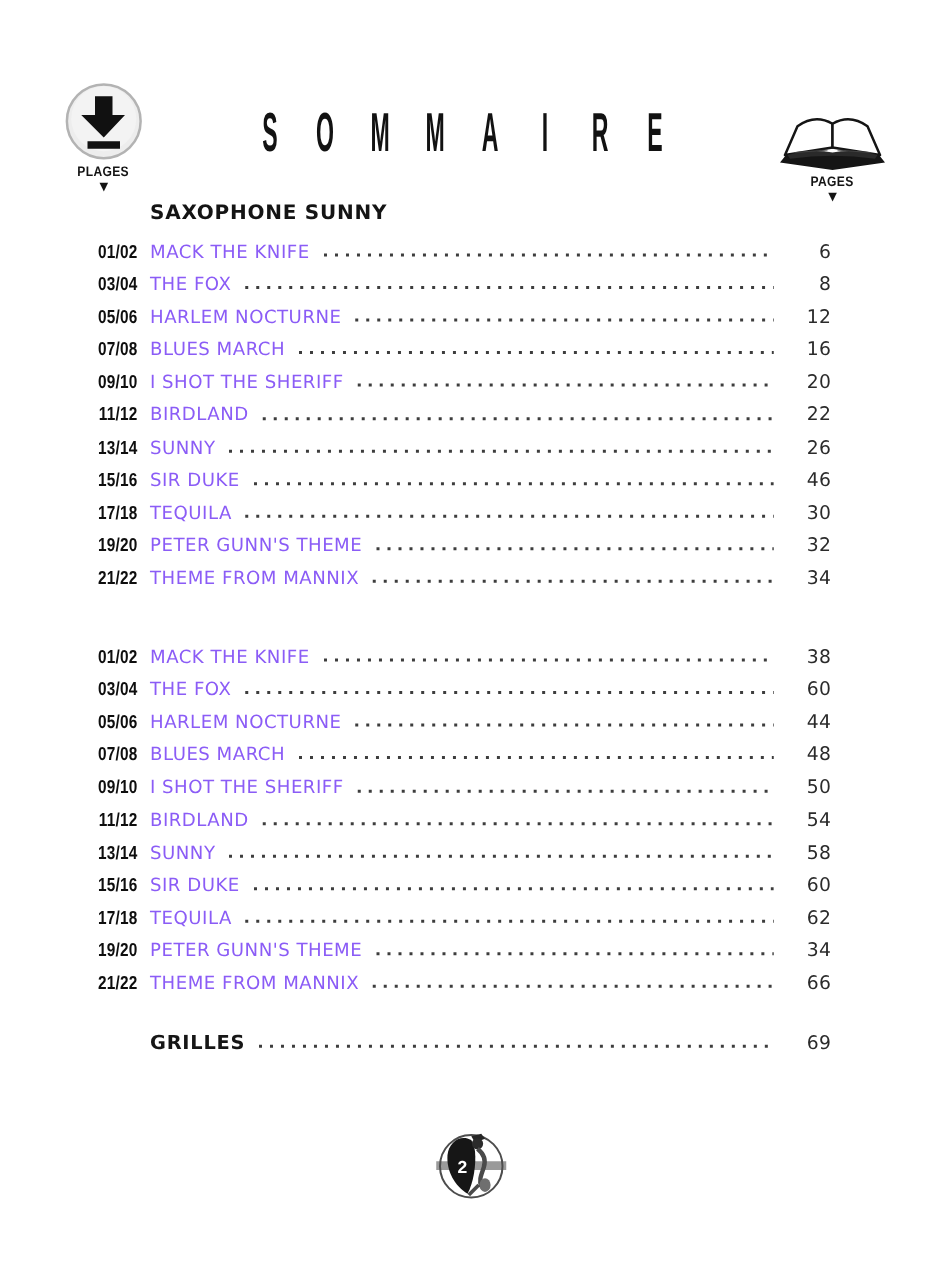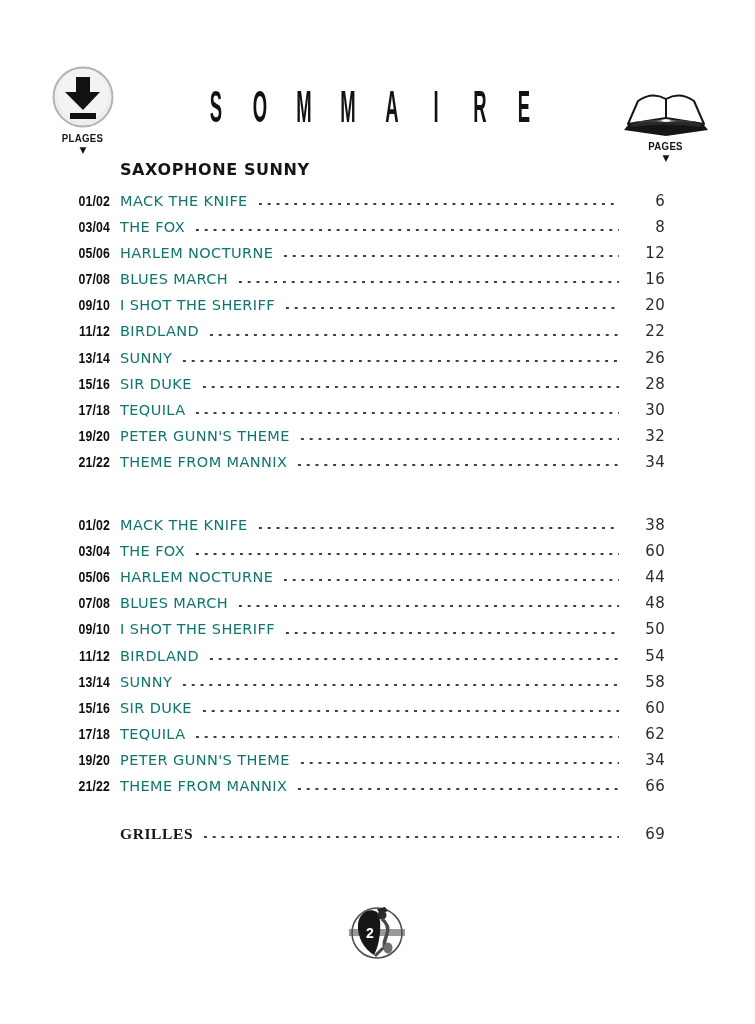--- a/index.html
+++ b/index.html
@@ -37,34 +37,34 @@
   }
   .toc-section + .toc-section{margin-top:37px;}
   .row{display:flex;align-items:baseline;height:26.1px;}
   .tracks{
     width:52px;text-align:right;flex:0 0 52px;margin-right:10px;
     font:700 15px/26.1px "Liberation Sans", sans-serif;color:#0e0e0e;
     display:inline-block;transform:scaleX(.82);transform-origin:100% 50%;
     letter-spacing:.2px;
   }
   .title{
-    font:400 14.5px/26.1px "DejaVu Sans", sans-serif;color:#0f766e;
+    font:400 14.5px/26.1px "DejaVu Sans", sans-serif;color:#8b5cf6;
     letter-spacing:.4px;white-space:nowrap;
   }
   .leader{
     flex:1;height:4px;align-self:flex-end;margin:0 8px 8px 8px;
     background-image:radial-gradient(circle, #3d3d3d 1.15px, transparent 1.5px);
     background-size:8.8px 4px;background-repeat:repeat-x;background-position:0 50%;
   }
   .pagenum{
     width:38px;flex:0 0 38px;text-align:right;
     font:400 15px/26.1px "DejaVu Sans", sans-serif;color:#2b2b2b;letter-spacing:.3px;
   }
   .grilles-row{margin-top:22px;}
-  .grilles-row .title{font-weight:700;color:#161616;letter-spacing:.6px;font-size:15.5px;font-family:Liberation Serif, serif;}
+  .grilles-row .title{font-weight:700;color:#161616;letter-spacing:.6px;font-size:15.5px;}
 
   
   .footer-badge{position:absolute;left:348px;top:904px;width:58px;height:58px;}
 </style>
 </head>
 <body>
 
 <div class="page">
 
   <div class="badge dl-badge">
@@ -153,21 +153,21 @@
     <span class="tracks">13/14</span>
     <span class="title">SUNNY</span>
     <span class="leader"></span>
     <span class="pagenum">26</span>
   </div>
 
   <div class="row">
     <span class="tracks">15/16</span>
     <span class="title">SIR DUKE</span>
     <span class="leader"></span>
-    <span class="pagenum">28</span>
+    <span class="pagenum">46</span>
   </div>
 
   <div class="row">
     <span class="tracks">17/18</span>
     <span class="title">TEQUILA</span>
     <span class="leader"></span>
     <span class="pagenum">30</span>
   </div>
 
   <div class="row">

